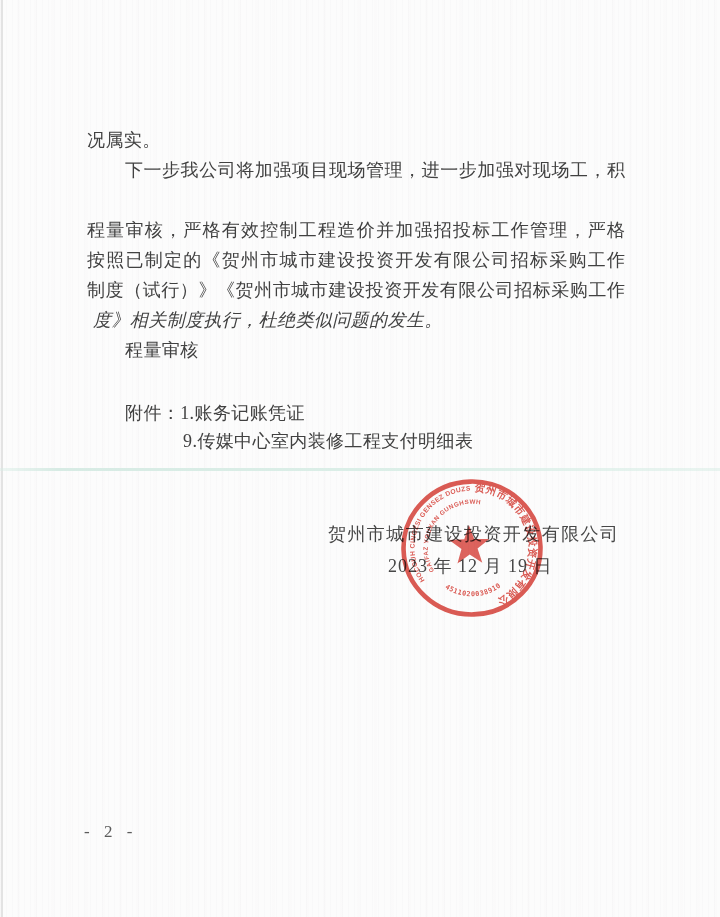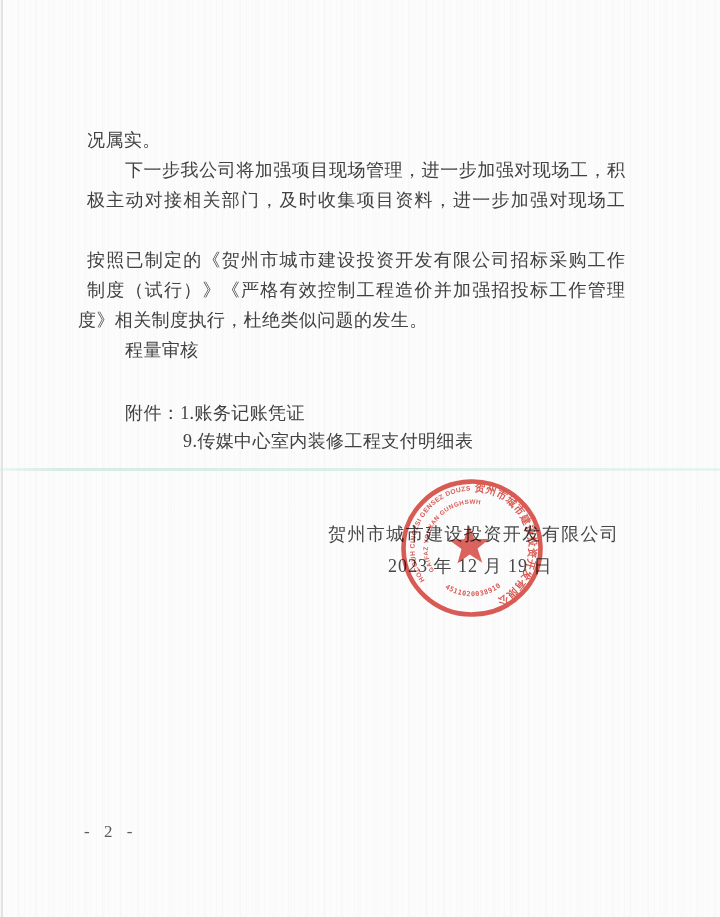--- a/index.html
+++ b/index.html
@@ -41,21 +41,21 @@
     text-align: justify;
     text-align-last: justify;
     letter-spacing: 0;
   }
   .l0 { left: 87px;  top: 127px; }
   .l1 { left: 125px; top: 157px; width: 500px; }
   .l2 { left: 87px;  top: 187px; width: 538px; }
   .l3 { left: 87px;  top: 217px; width: 538px; }
   .l4 { left: 87px;  top: 247px; width: 538px; }
   .l5 { left: 87px;  top: 277px; width: 538px; }
-  .l6 { left: 78px;  top: 307px; }
+  .l6 { left: 93px;  top: 307px; font-style: italic; }
   .l7 { left: 125px; top: 337px; }
   .l8 { left: 125px; top: 400px; }
   .l9 { left: 183px; top: 428px; }
   .company {
     position: absolute; left: 328px; top: 522px; width: 290px;
     color: #474747; font-size: 18px; line-height: 24px;
     text-align: justify; text-align-last: justify;
   }
   .sigdate {
     position: absolute; left: 388px; top: 554px;
@@ -82,23 +82,23 @@
 </head>
 <body>
 
 <div class="page">
 
   <div class="edge-line"></div>
   <div class="fold-line"></div>
 
   <div class="bline l0">况属实。</div>
   <div class="bline l1 just">下一步我公司将加强项目现场管理，进一步加强对现场工，积</div>
-  <div class="bline l2 just">极主动对接相关部门，及时收集项目资料，进一步加强对现场工</div>
+  <div class="bline l3 just">程量审核，严格有效控制工程造价并加强招投标工作管理，严格</div>
   <div class="bline l4 just">按照已制定的《贺州市城市建设投资开发有限公司招标采购工作</div>
-  <div class="bline l5 just">制度（试行）》《严格有效控制工程造价并加强招投标工作管理</div>
+  <div class="bline l5 just">制度（试行）》《贺州市城市建设投资开发有限公司招标采购工作</div>
   <div class="bline l6">度》相关制度执行，杜绝类似问题的发生。</div>
   <div class="bline l7">程量审核</div>
   <div class="bline l8">附件：1.账务记账凭证</div>
   <div class="bline l9">9.传媒中心室内装修工程支付明细表</div>
 
   <div class="company">贺州市城市建设投资开发有限公司</div>
   <div class="sigdate">2023 年 12 月 19 日</div>
 
   <svg class="seal" viewBox="0 0 145 140" aria-hidden="true">
     <defs>

